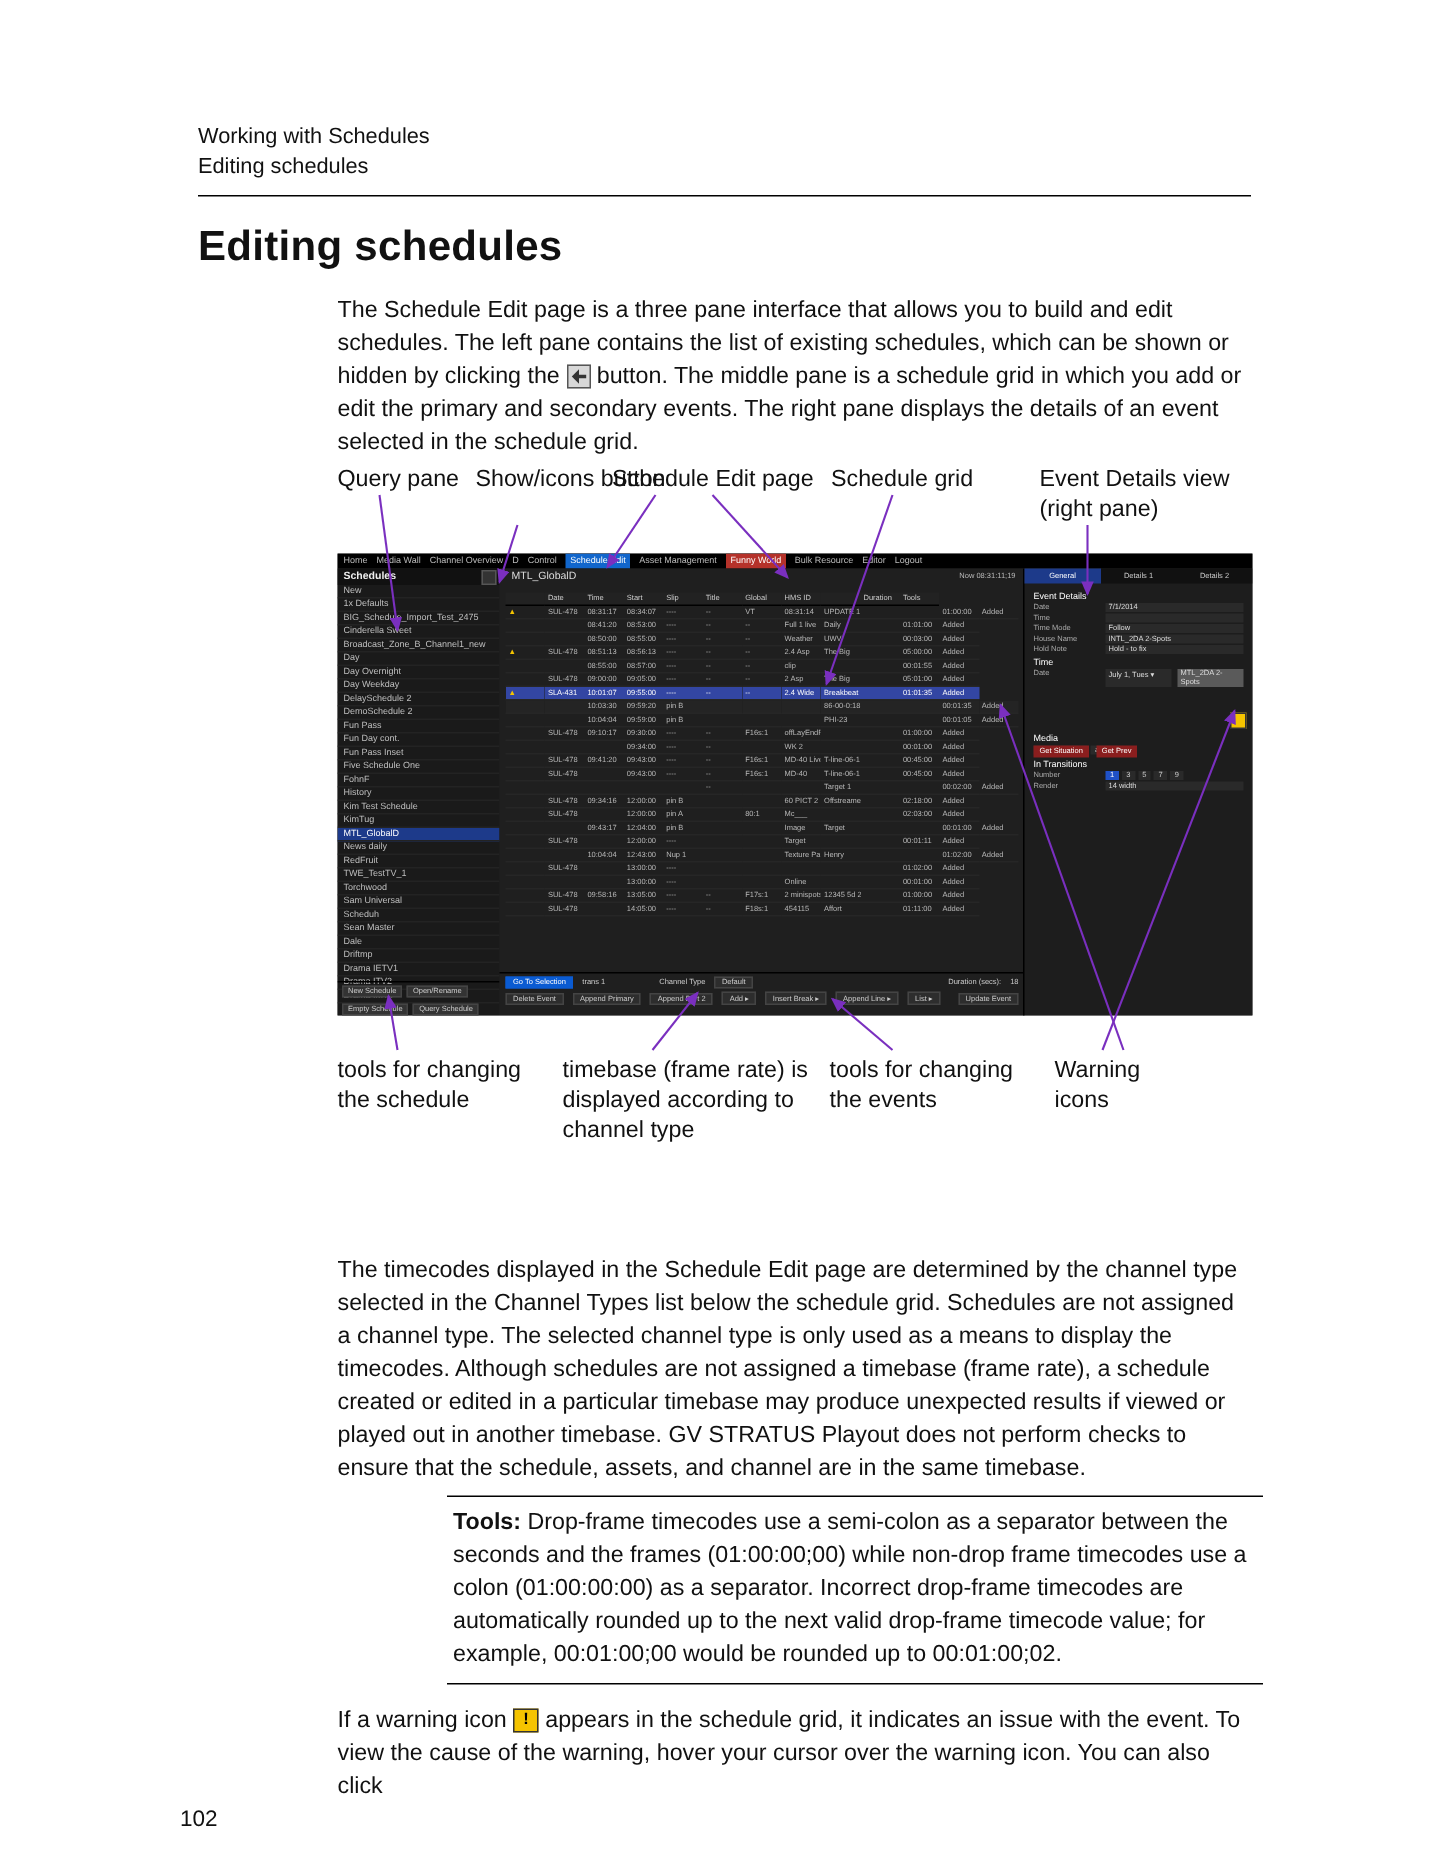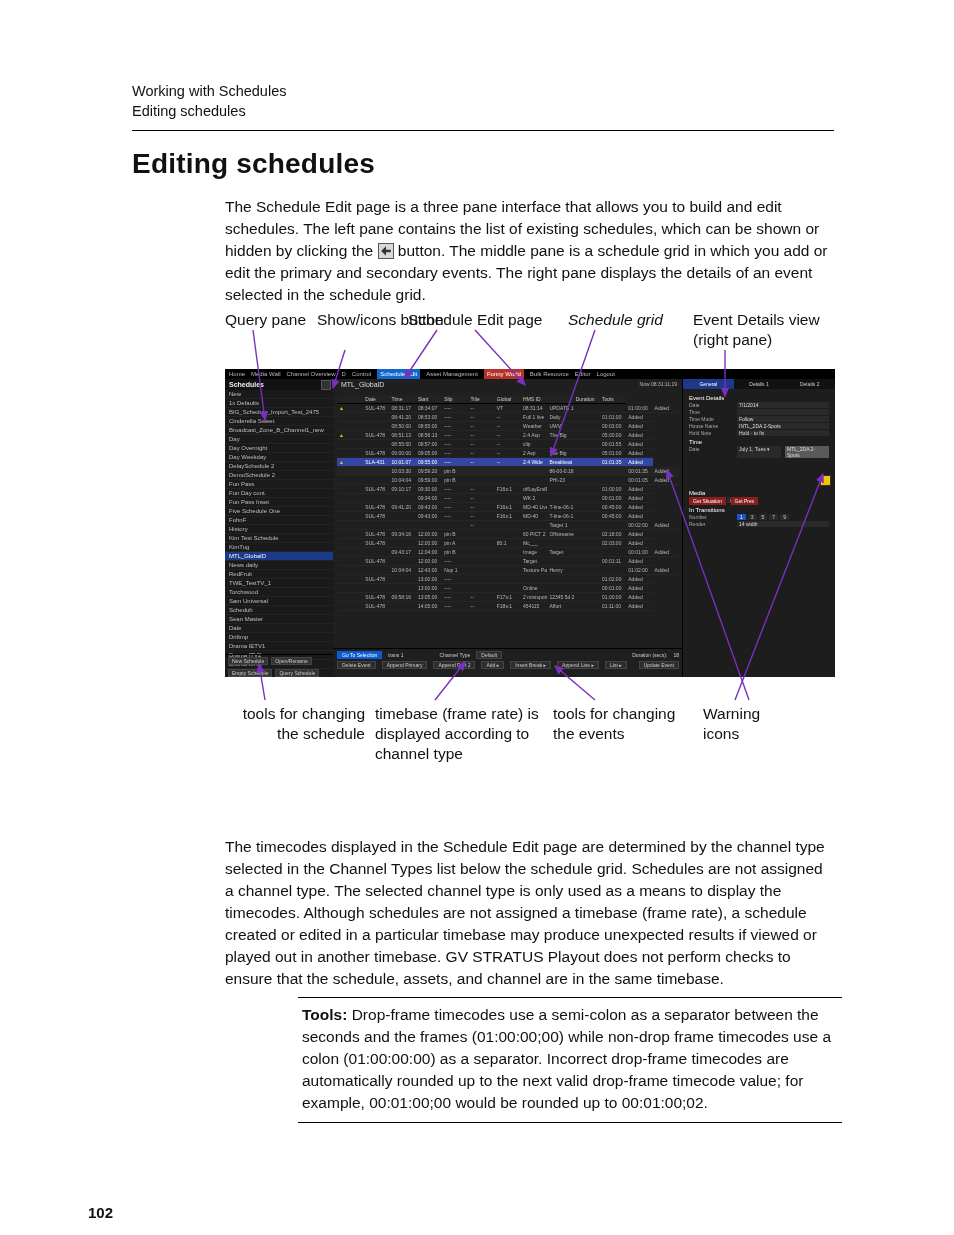--- a/index.html
+++ b/index.html
@@ -50,21 +50,21 @@
 
   .figcap { position:absolute; left:225px; top:794px; width:610px;
     text-align:center; font-style:italic; font-size:14.5px; }
 
   
   .note { position:absolute; left:298px; top:985px; width:536px;
     border-top:1px solid #000; border-bottom:1px solid #000;
     padding:6px 4px 8px; font-size:15.5px; line-height:1.42; }
   .note b { font-weight:700; font-style:normal; }
 
-  .pageno { position:absolute; left:88px; top:1192px; font-size:15px;font-weight:bold; }
+  .pageno { position:absolute; left:120px; top:1192px; font-size:15px; }
 
   
   .inline-icon { display:inline-block; vertical-align:text-bottom;
     border:1px solid #555; background:#d8d8d8; position:relative; }
   .showhide-ic { width:14px; height:14px; }
   .showhide-ic svg { position:absolute; inset:1px; }
 
   .warn-ic { display:inline-block; width:15px; height:14px;
     vertical-align:text-bottom; background:var(--warn-yellow);
     border:1px solid #333; position:relative; }
@@ -182,21 +182,21 @@
     </span>
     <span> button. The middle pane is a schedule grid in which you add or edit the primary and secondary events. The right pane displays the details of an event selected in the schedule grid.</span>
   </div>
 
   <div class="callouts-top">
     <div class="ct" style="left:0px;">Query pane</div>
     <div class="ct" style="left:92px;">
       <span>Show/icons button</span>
     </div>
     <div class="ct" style="left:183px;">Schedule Edit page</div>
-    <div class="ct" style="left:343px;font-style:italic;">Schedule grid</div>
+    <div class="ct" style="left:329px;">Schedule grid</div>
     <div class="ct" style="left:468px; width:150px;">
       <span>Event Details view (right pane)</span>
     </div>
   </div>
 
   <div class="shot">
 
     <div class="sh-menu" id="sh-menu">
         <span>Home</span>
         <span>Media Wall</span>
@@ -723,28 +723,33 @@
     <line x1="500" y1="40" x2="500" y2="86" marker-end="url(#ah)"></line>
 
     <line x1="40" y1="390" x2="34" y2="354" marker-end="url(#ah)"></line>
     <line x1="210" y1="390" x2="240" y2="352" marker-end="url(#ah)"></line>
     <line x1="370" y1="390" x2="330" y2="356" marker-end="url(#ah)"></line>
     <line x1="510" y1="390" x2="598" y2="164" marker-end="url(#ah)"></line>
     <line x1="524" y1="390" x2="442" y2="160" marker-end="url(#ah)"></line>
   </svg>
 
   <div class="callouts-bot">
-    <div class="cb" style="left:0px;   width:140px;text-align:right;">tools for changing the schedule</div>
+    <div class="cb" style="left:0px;   width:140px;">tools for changing the schedule</div>
     <div class="cb" style="left:150px; width:175px;">timebase (frame rate) is displayed according to channel type</div>
     <div class="cb" style="left:328px; width:140px;">tools for changing the events</div>
     <div class="cb" style="left:478px; width:80px;">Warning icons</div>
   </div>
 
 
   <div class="para" style="top:824px;">The timecodes displayed in the Schedule Edit page are determined by the channel type selected in the Channel Types list below the schedule grid. Schedules are not assigned a channel type. The selected channel type is only used as a means to display the timecodes. Although schedules are not assigned a timebase (frame rate), a schedule created or edited in a particular timebase may produce unexpected results if viewed or played out in another timebase. GV STRATUS Playout does not perform checks to ensure that the schedule, assets, and channel are in the same timebase.</div>
 
   <div class="note">
     <b>Tools:</b><span> Drop-frame timecodes use a semi-colon as a separator between the seconds and the frames (01:00:00;00) while non-drop frame timecodes use a colon (01:00:00:00) as a separator. Incorrect drop-frame timecodes are automatically rounded up to the next valid drop-frame timecode value; for example, 00:01:00;00 would be rounded up to 00:01:00;02.</span>
   </div>
 
+  <div class="para" style="top:1124px;">
+    <span>If a warning icon </span>
+    <span class="warn-ic"></span>
+    <span> appears in the schedule grid, it indicates an issue with the event. To view the cause of the warning, hover your cursor over the warning icon. You can also click</span>
+  </div>
 
   <div class="pageno">102</div>
 </div>
 
 </body></html>

